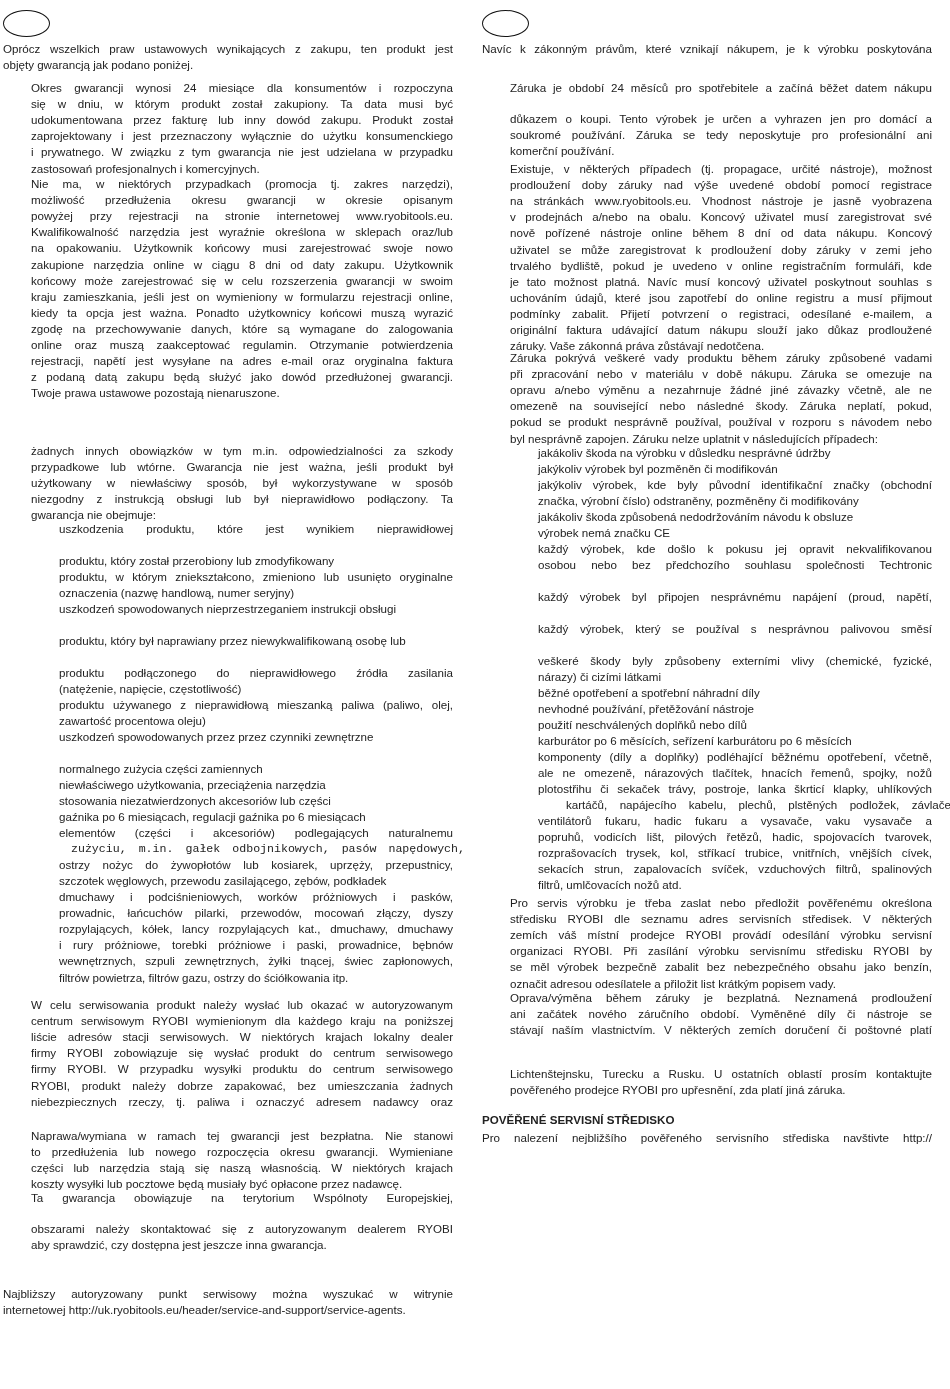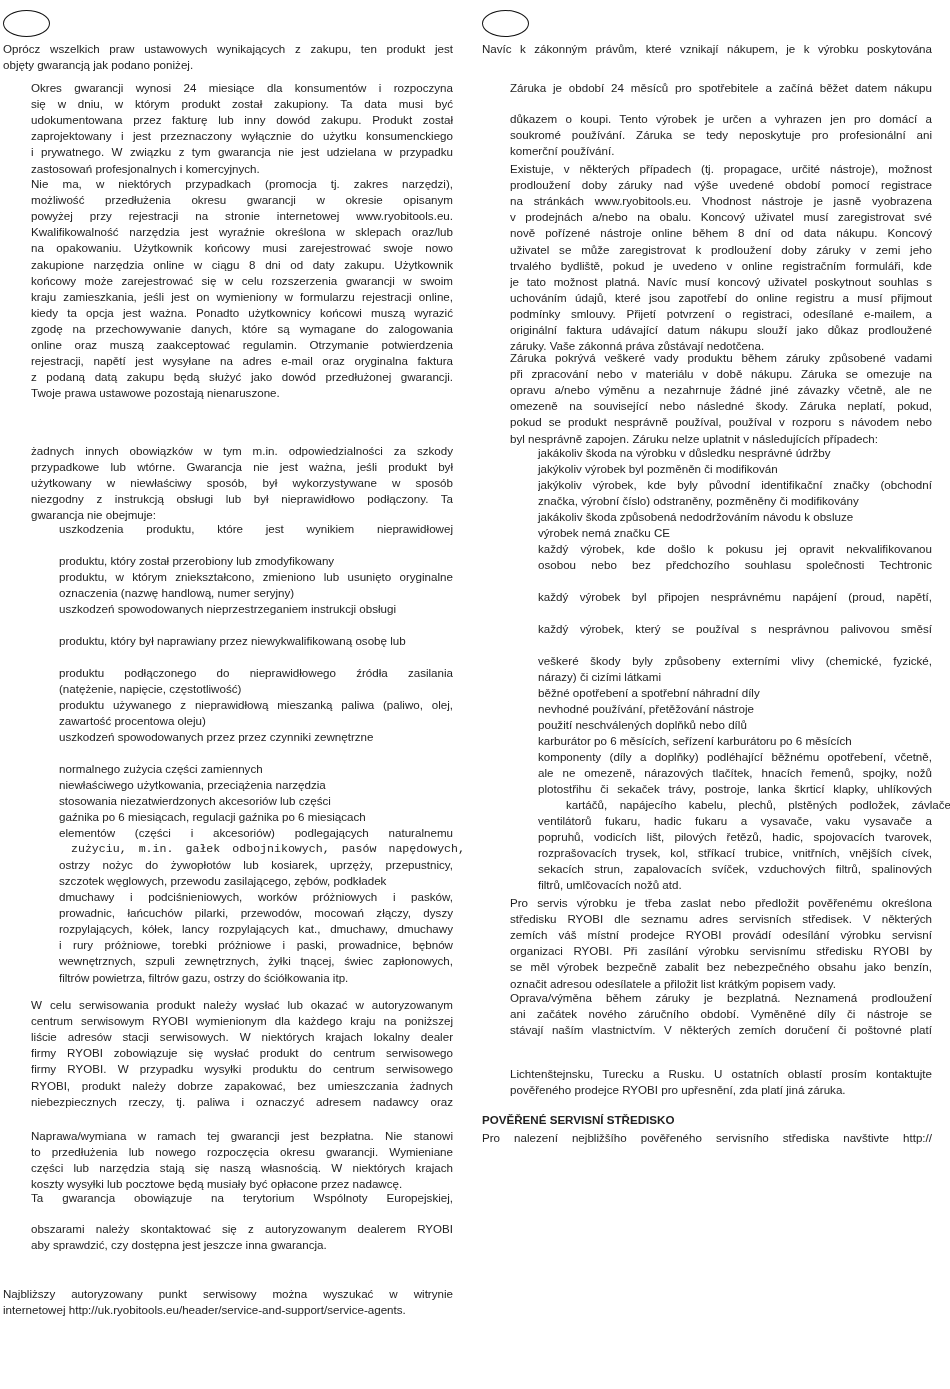--- a/index.html
+++ b/index.html
@@ -94,21 +94,21 @@
     <div class="ln" style="left: 510px; top: 143.2px;">komerční používání.</div>
     <div class="ln j" style="left: 510px; top: 161px; width: 422px; white-space: normal; height: 16px; overflow: hidden;">Existuje, v některých případech (tj. propagace, určité nástroje), možnost</div>
     <div class="ln j" style="left: 510px; top: 177.1px; width: 422px; white-space: normal; height: 16px; overflow: hidden;">prodloužení doby záruky nad výše uvedené období pomocí registrace</div>
     <div class="ln j" style="left: 510px; top: 193.2px; width: 422px; white-space: normal; height: 16px; overflow: hidden;">na stránkách www.ryobitools.eu. Vhodnost nástroje je jasně vyobrazena</div>
     <div class="ln j" style="left: 510px; top: 209.3px; width: 422px; white-space: normal; height: 16px; overflow: hidden;">v prodejnách a/nebo na obalu. Koncový uživatel musí zaregistrovat své</div>
     <div class="ln j" style="left: 510px; top: 225.4px; width: 422px; white-space: normal; height: 16px; overflow: hidden;">nově pořízené nástroje online během 8 dní od data nákupu. Koncový</div>
     <div class="ln j" style="left: 510px; top: 241.5px; width: 422px; white-space: normal; height: 16px; overflow: hidden;">uživatel se může zaregistrovat k prodloužení doby záruky v zemi jeho</div>
     <div class="ln j" style="left: 510px; top: 257.6px; width: 422px; white-space: normal; height: 16px; overflow: hidden;">trvalého bydliště, pokud je uvedeno v online registračním formuláři, kde</div>
     <div class="ln j" style="left: 510px; top: 273.7px; width: 422px; white-space: normal; height: 16px; overflow: hidden;">je tato možnost platná. Navíc musí koncový uživatel poskytnout souhlas s</div>
     <div class="ln j" style="left: 510px; top: 289.8px; width: 422px; white-space: normal; height: 16px; overflow: hidden;">uchováním údajů, které jsou zapotřebí do online registru a musí přijmout</div>
-    <div class="ln j" style="left: 510px; top: 305.9px; width: 422px; white-space: normal; height: 16px; overflow: hidden;">podmínky smlouvy. Přijetí potvrzení o registraci, odesílané e-mailem, a</div>
+    <div class="ln j" style="left: 510px; top: 305.9px; width: 422px; white-space: normal; height: 16px; overflow: hidden;">podmínky zabalit. Přijetí potvrzení o registraci, odesílané e-mailem, a</div>
     <div class="ln j" style="left: 510px; top: 322px; width: 422px; white-space: normal; height: 16px; overflow: hidden;">originální faktura udávající datum nákupu slouží jako důkaz prodloužené</div>
     <div class="ln" style="left: 510px; top: 338.1px; text-align: right;">záruky. Vaše zákonná práva zůstávají nedotčena.</div>
     <div class="ln j" style="left: 510px; top: 350px; width: 422px; white-space: normal; height: 16px; overflow: hidden;">Záruka pokrývá veškeré vady produktu během záruky způsobené vadami</div>
     <div class="ln j" style="left: 510px; top: 366.1px; width: 422px; white-space: normal; height: 16px; overflow: hidden;">při zpracování nebo v materiálu v době nákupu. Záruka se omezuje na</div>
     <div class="ln j" style="left: 510px; top: 382.2px; width: 422px; white-space: normal; height: 16px; overflow: hidden;">opravu a/nebo výměnu a nezahrnuje žádné jiné závazky včetně, ale ne</div>
     <div class="ln j" style="left: 510px; top: 398.3px; width: 422px; white-space: normal; height: 16px; overflow: hidden;">omezeně na související nebo následné škody. Záruka neplatí, pokud,</div>
     <div class="ln j" style="left: 510px; top: 414.4px; width: 422px; white-space: normal; height: 16px; overflow: hidden;">pokud se produkt nesprávně používal, používal v rozporu s návodem nebo</div>
     <div class="ln" style="left: 510px; top: 430.5px;">byl nesprávně zapojen. Záruku nelze uplatnit v následujících případech:</div>
     <div class="ln" style="left: 538px; top: 445px;">jakákoliv škoda na výrobku v důsledku nesprávné údržby</div>
     <div class="ln" style="left: 538px; top: 461px;">jakýkoliv výrobek byl pozměněn či modifikován</div>

